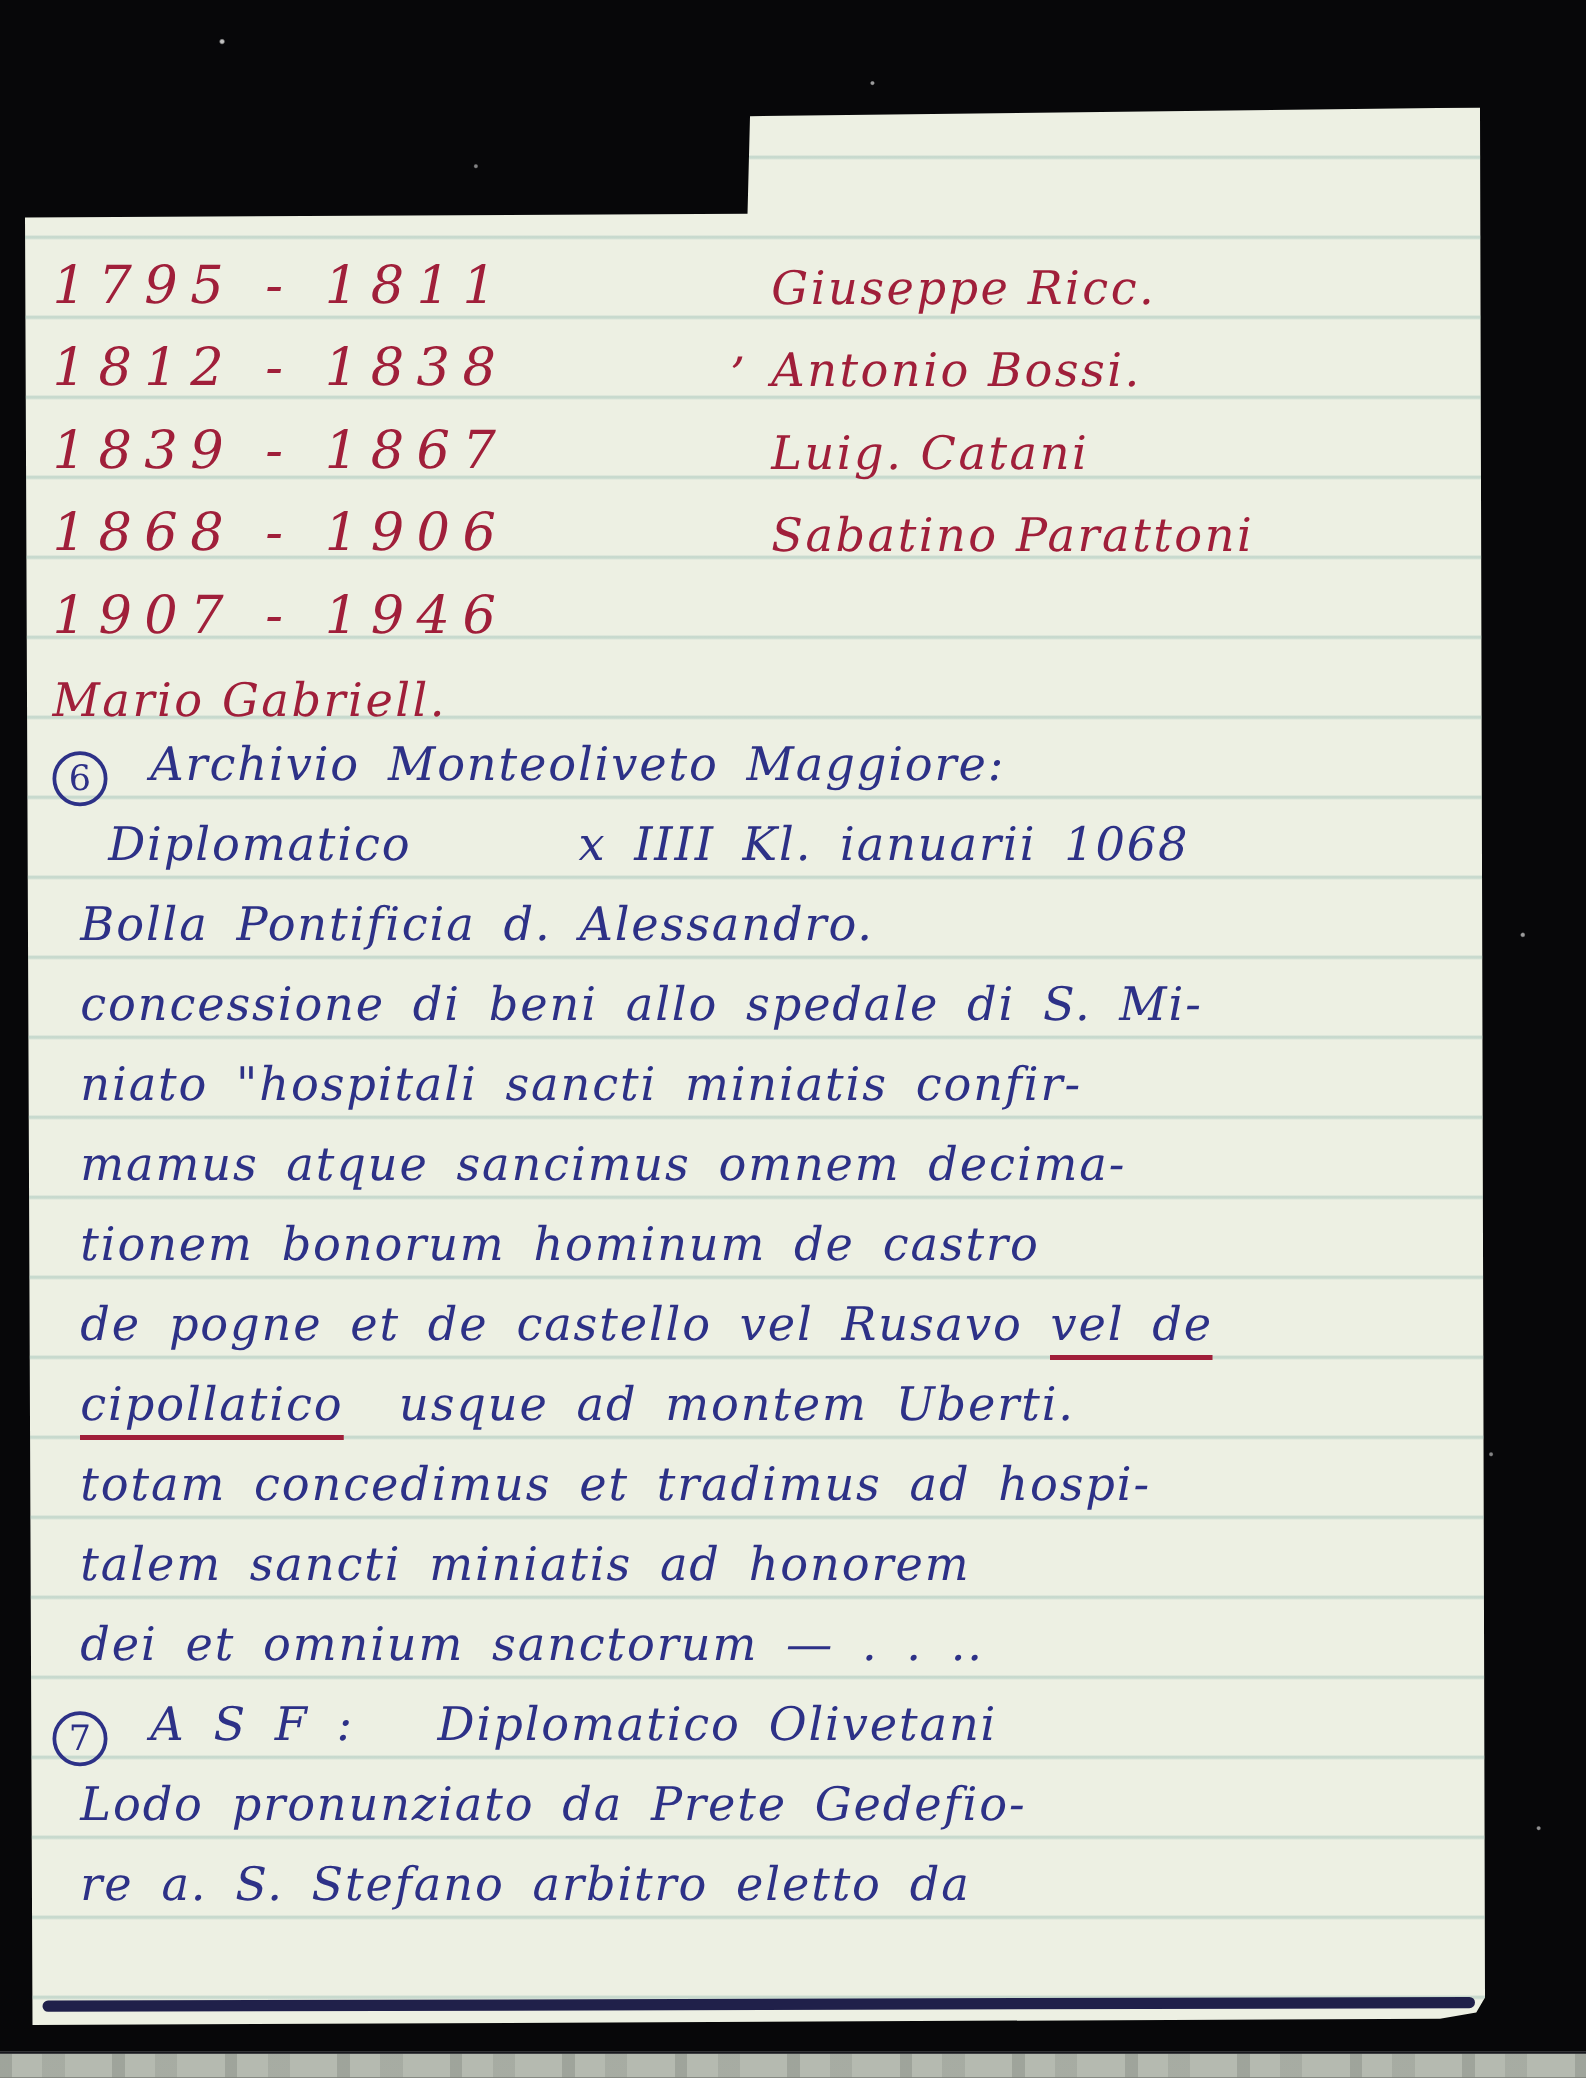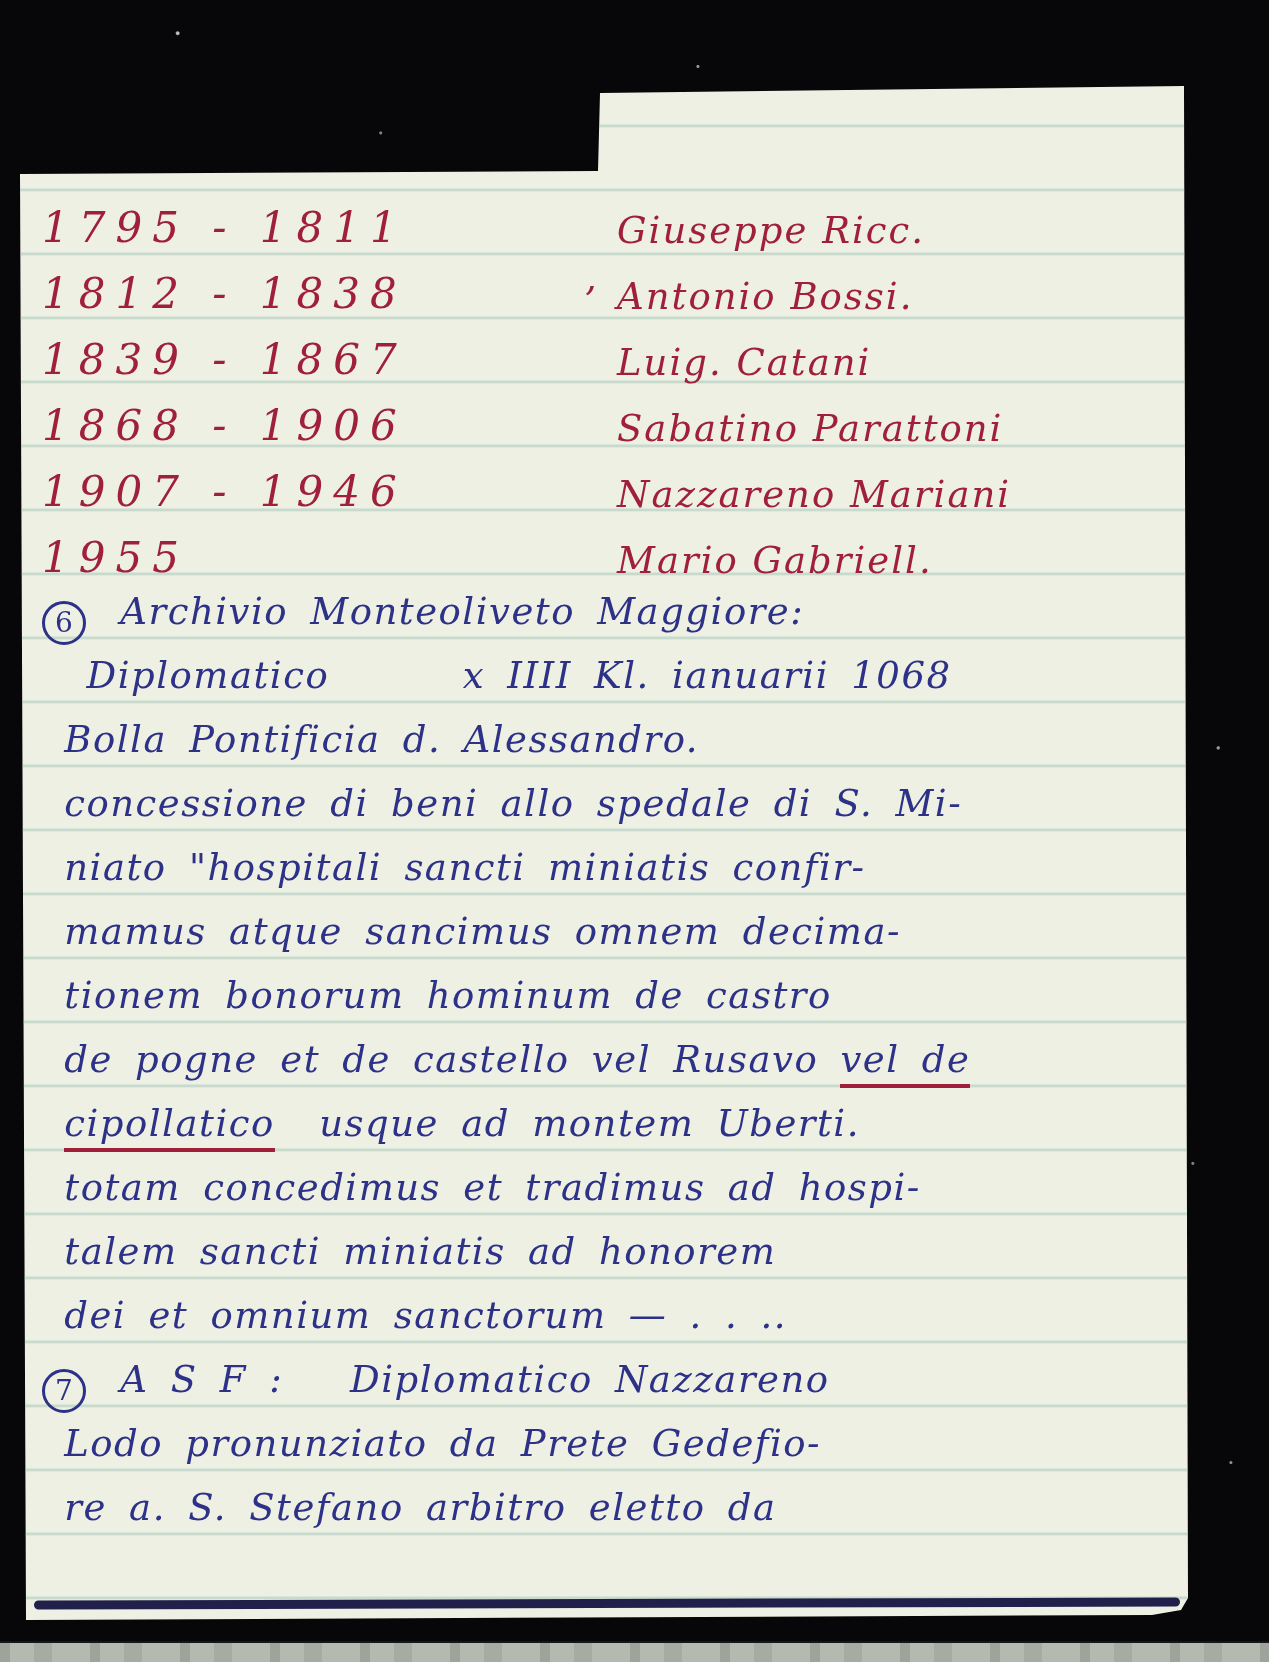--- a/index.html
+++ b/index.html
@@ -99,44 +99,42 @@
         <div class="list-row">
           <span class="year-range">1839 - 1867</span>
           <span class="prior-name">Luig. Catani</span>
         </div>
         <div class="list-row">
           <span class="year-range">1868 - 1906</span>
           <span class="prior-name">Sabatino Parattoni</span>
         </div>
         <div class="list-row">
           <span class="year-range">1907 - 1946</span>
-          <span class="prior-name">Nazzareno Mariani</span>
         </div>
         <div class="list-row">
-          <span class="year-range">1955</span>
           <span class="prior-name">Mario Gabriell.</span>
         </div>
       </div>
     <div class="notes">
         <div class="note">
           <div class="note-line"><span class="marker">6</span><span class="seg"> Archivio Monteoliveto Maggiore:</span></div>
           <div class="note-line"><span class="seg">  Diplomatico      x IIII Kl. ianuarii 1068</span></div>
           <div class="note-line"><span class="seg"> Bolla Pontificia d. Alessandro.</span></div>
           <div class="note-line"><span class="seg"> concessione di beni allo spedale di S. Mi-</span></div>
           <div class="note-line"><span class="seg"> niato "hospitali sancti miniatis confir-</span></div>
           <div class="note-line"><span class="seg"> mamus atque sancimus omnem decima-</span></div>
           <div class="note-line"><span class="seg"> tionem bonorum hominum de castro</span></div>
           <div class="note-line"><span class="seg"> de pogne et de castello vel Rusavo </span><span class="seg u">vel de</span></div>
           <div class="note-line"><span class="seg"> </span><span class="seg u">cipollatico</span><span class="seg">  usque ad montem Uberti.</span></div>
           <div class="note-line"><span class="seg"> totam concedimus et tradimus ad hospi-</span></div>
           <div class="note-line"><span class="seg"> talem sancti miniatis ad honorem</span></div>
           <div class="note-line"><span class="seg"> dei et omnium sanctorum — . . ..</span></div>
         </div>
         <div class="note">
-          <div class="note-line"><span class="marker">7</span><span class="seg"> A S F :   Diplomatico Nazzareno</span></div>
+          <div class="note-line"><span class="marker">7</span><span class="seg"> A S F :   Diplomatico Olivetani</span></div>
           <div class="note-line"><span class="seg"> Lodo pronunziato da Prete Gedefio-</span></div>
           <div class="note-line"><span class="seg"> re a. S. Stefano arbitro eletto da</span></div>
         </div>
       </div>
   </div>
   <div class="bottom-edge-shadow"></div>
 </div>
 
 <div class="lower-edge"></div>
 

